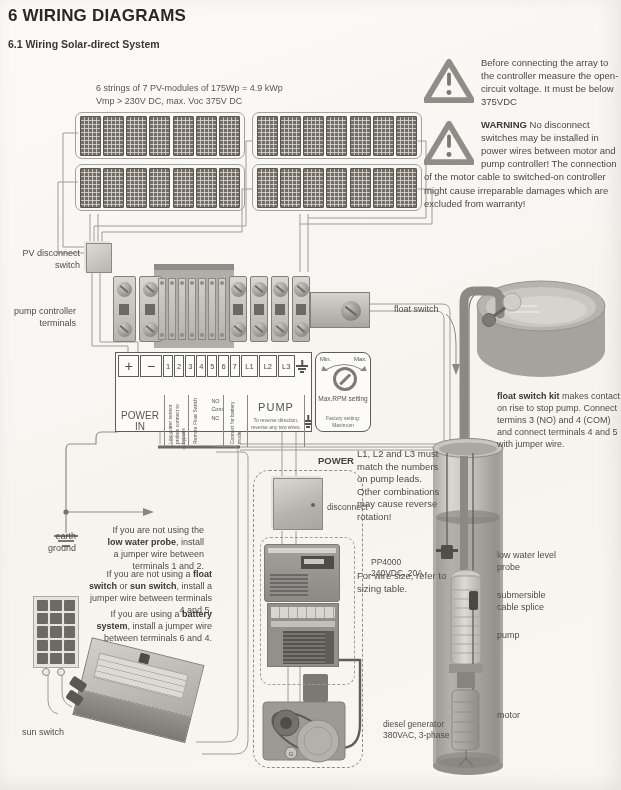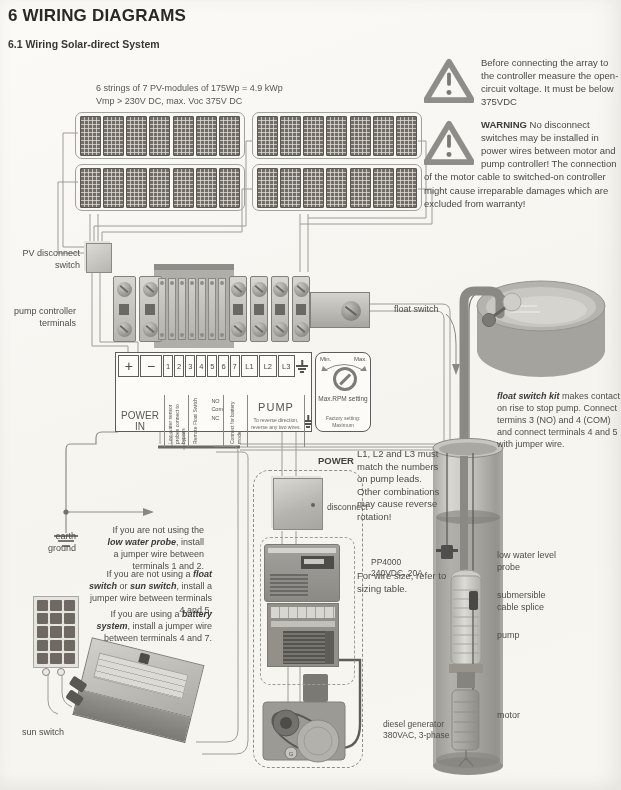--- a/index.html
+++ b/index.html
@@ -1,21 +1,21 @@
 <!DOCTYPE html>
 <html><head>
 <meta charset="utf-8">
 <style>
   html,body{margin:0;padding:0;background:#d8d6d2;}
   #page{position:relative;width:621px;height:790px;overflow:hidden;
     font-family:"Liberation Sans",sans-serif;color:#4b4946;
     background:linear-gradient(160deg,#fbfaf6 0%,#f5f4ef 55%,#f7f6f1 100%);
     box-shadow:inset -10px 0 20px rgba(0,0,0,.045),inset 0 -8px 16px rgba(0,0,0,.035);}
   .lbl{position:absolute;z-index:3;font-size:9px;line-height:1.32;color:#4f4d49;}
-  .lbl b{color:#3a3836;font-style:italic;}
+  .lbl b{color:#3a3836;}
   .right{text-align:right;}
   .t-title{font-size:17px;font-weight:bold;color:#2a2927;letter-spacing:.2px;}
   .t-section{font-size:10.5px;font-weight:bold;color:#383735;}
   .caption{font-size:9px;color:#5a5854;line-height:1.45;}
   svg.overlay{position:absolute;left:0;top:0;z-index:1;}
   .box{position:absolute;z-index:2;box-sizing:border-box;}
   
   .pv-group{position:absolute;z-index:2;width:170px;}
   .pv-string{box-sizing:border-box;width:170px;height:47px;border:1px solid #a3a19c;border-radius:7px;
     padding:3px 4px;display:flex;justify-content:space-between;margin-bottom:5px;}
@@ -447,21 +447,21 @@
   <div class="lbl" style="left:357px;top:522px;width:90px;font-size:9.5px;margin-top:48px;">For wire size, refer to sizing table.</div>
 
   <div class="lbl right" style="left:30px;top:531px;width:46px;">earth ground</div>
   <div class="lbl right" style="left:104px;top:525px;width:100px;">
     <span>If you are not using the </span><b>low water probe</b><span>, install a jumper wire between terminals 1 and 2.</span>
   </div>
   <div class="lbl right" style="left:88px;top:569px;width:124px;">
     <span>If you are not using a </span><b>float switch</b><span> or </span><b>sun switch</b><span>, install a jumper wire between terminals 4 and 5.</span>
   </div>
   <div class="lbl right" style="left:96px;top:609px;width:116px;">
-    <span>If you are using a </span><b>battery system</b><span>, install a jumper wire between terminals 4 and 7.</span>
+    <span>If you are using a </span><b>battery system</b><span>, install a jumper wire between terminals 6 and 4.</span>
   </div>
 
   <div class="lbl" style="left:318px;top:455px;font-weight:bold;font-size:9.5px;color:#45443f;">POWER</div>
   <div class="box opt-outer"></div>
   <div class="box opt-inner"></div>
   <div class="box disc-box"></div>
   <div class="lbl" style="left:327px;top:502px;width:46px;font-size:8.5px;">disconnect</div>
   <div class="box pp-box">
     <div class="pp-strip"></div>
     <div class="pp-display"></div>

